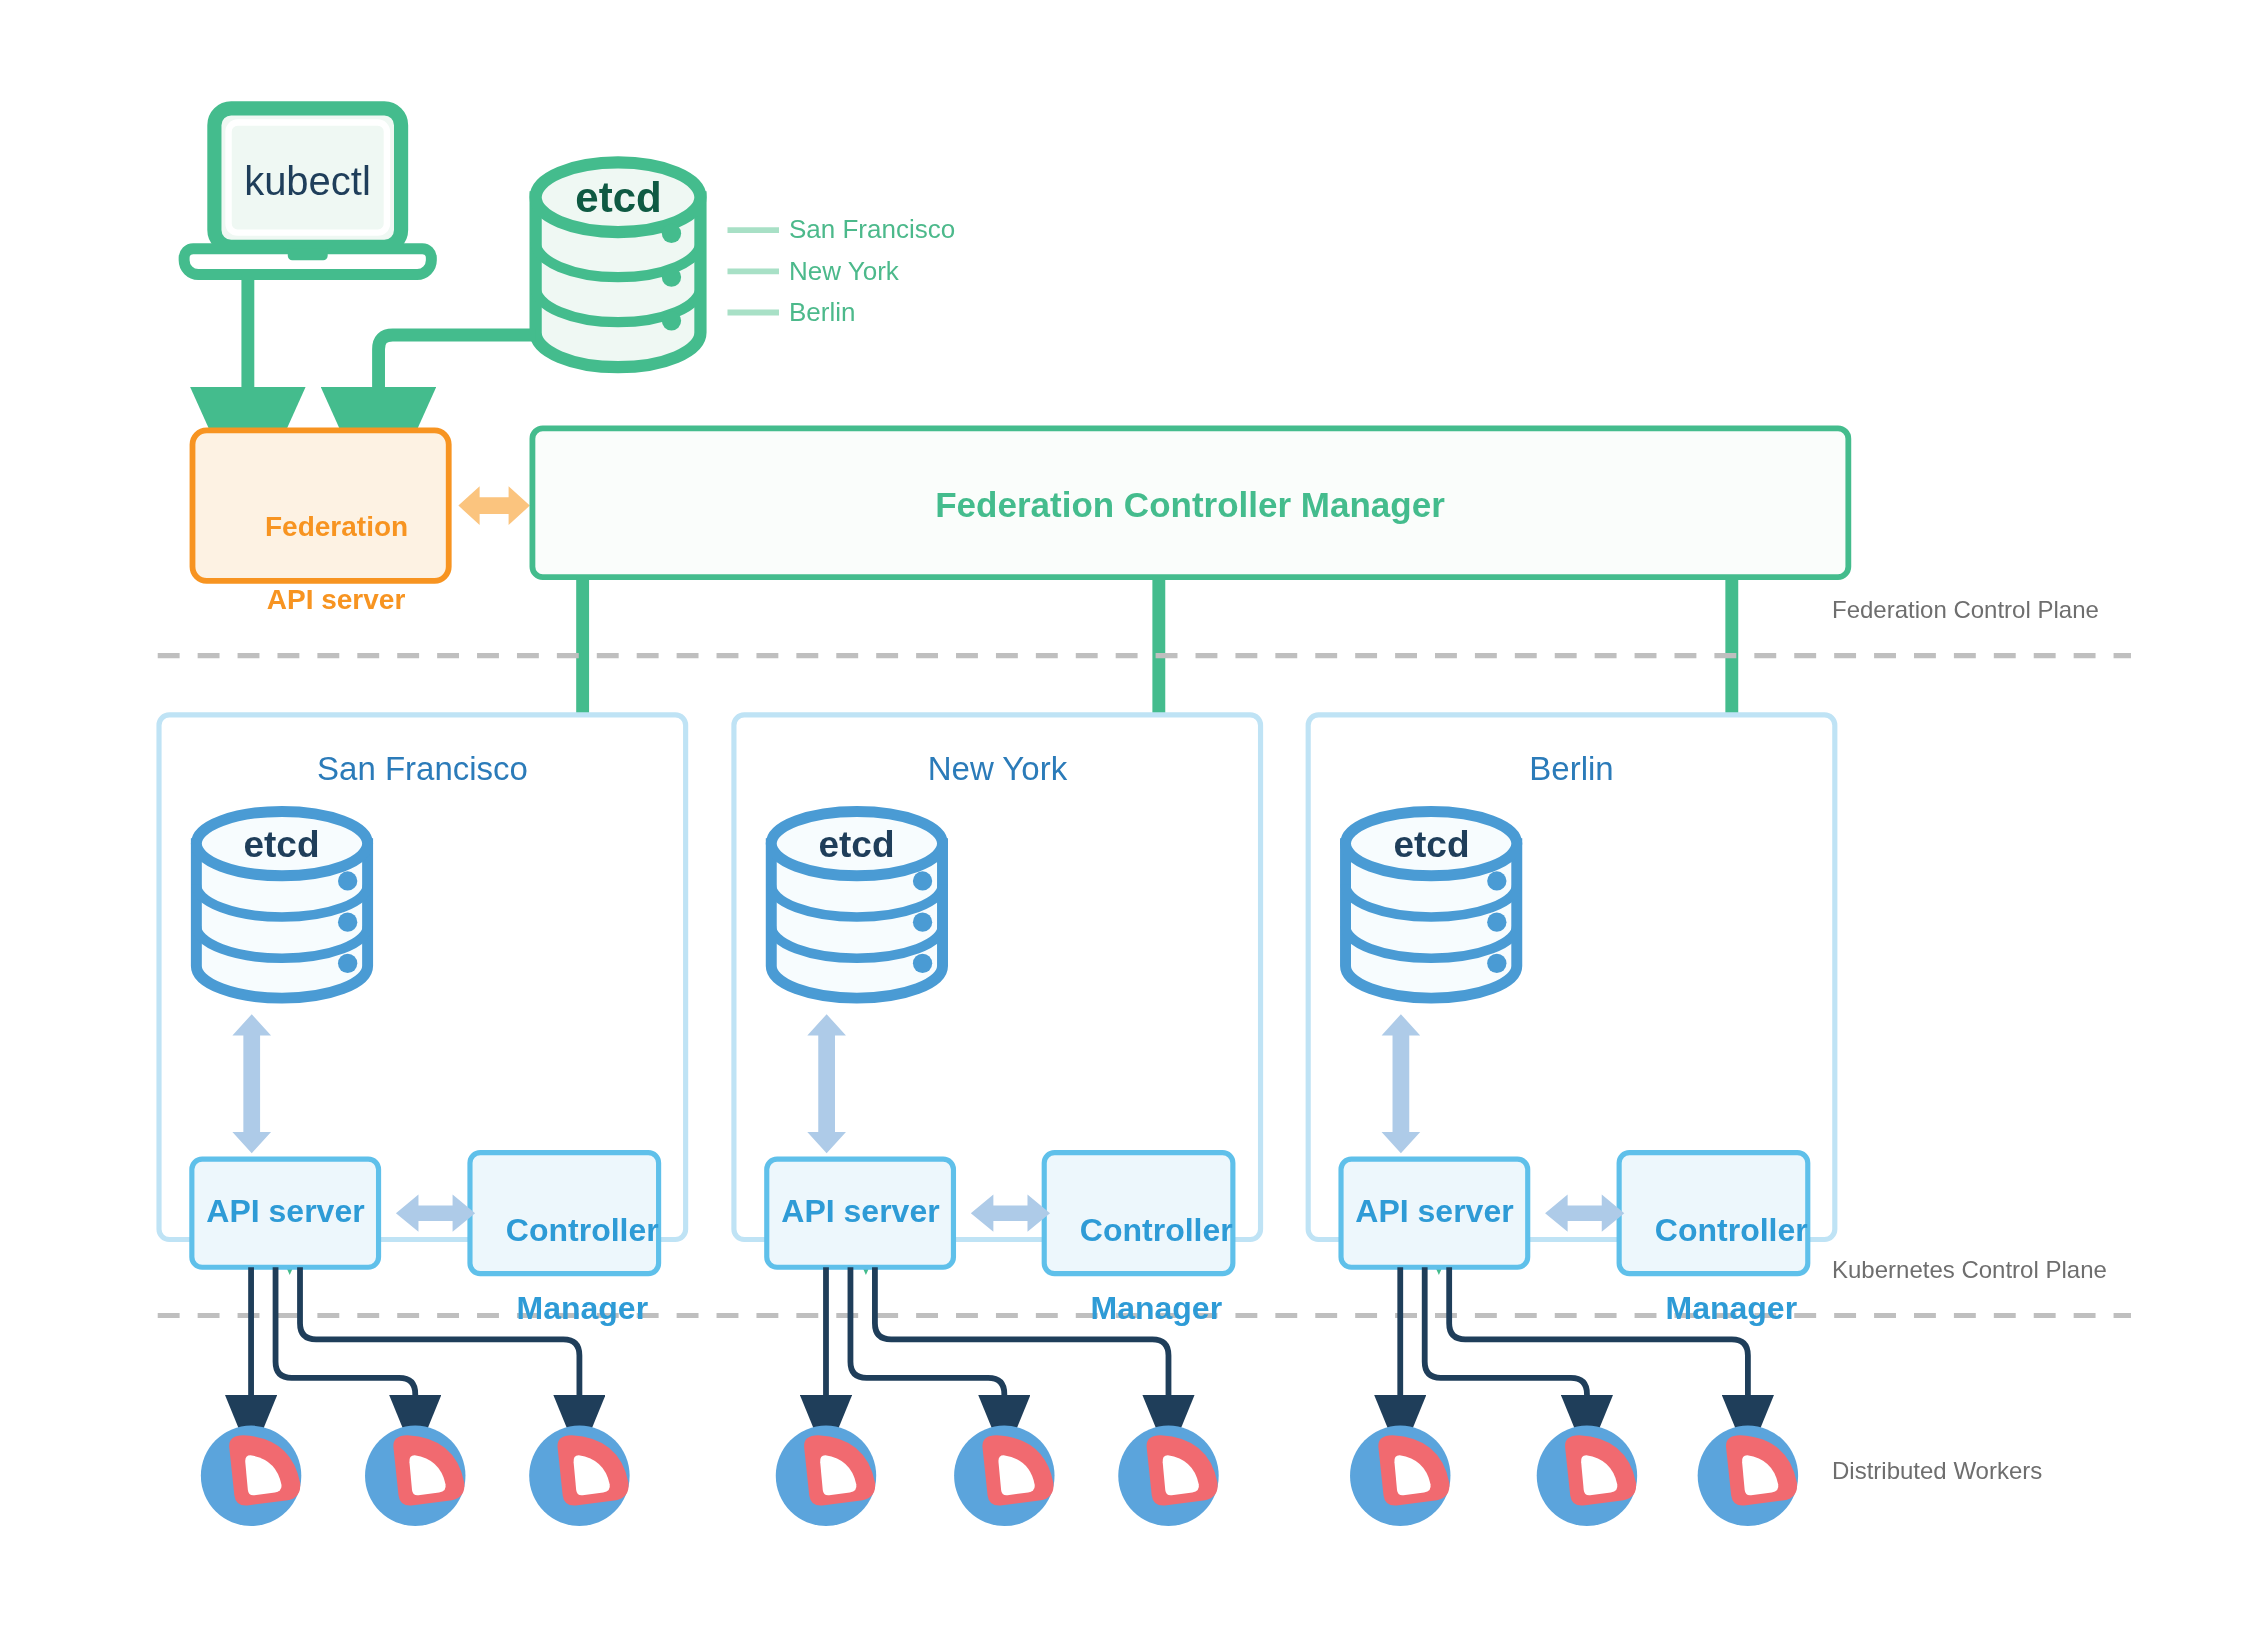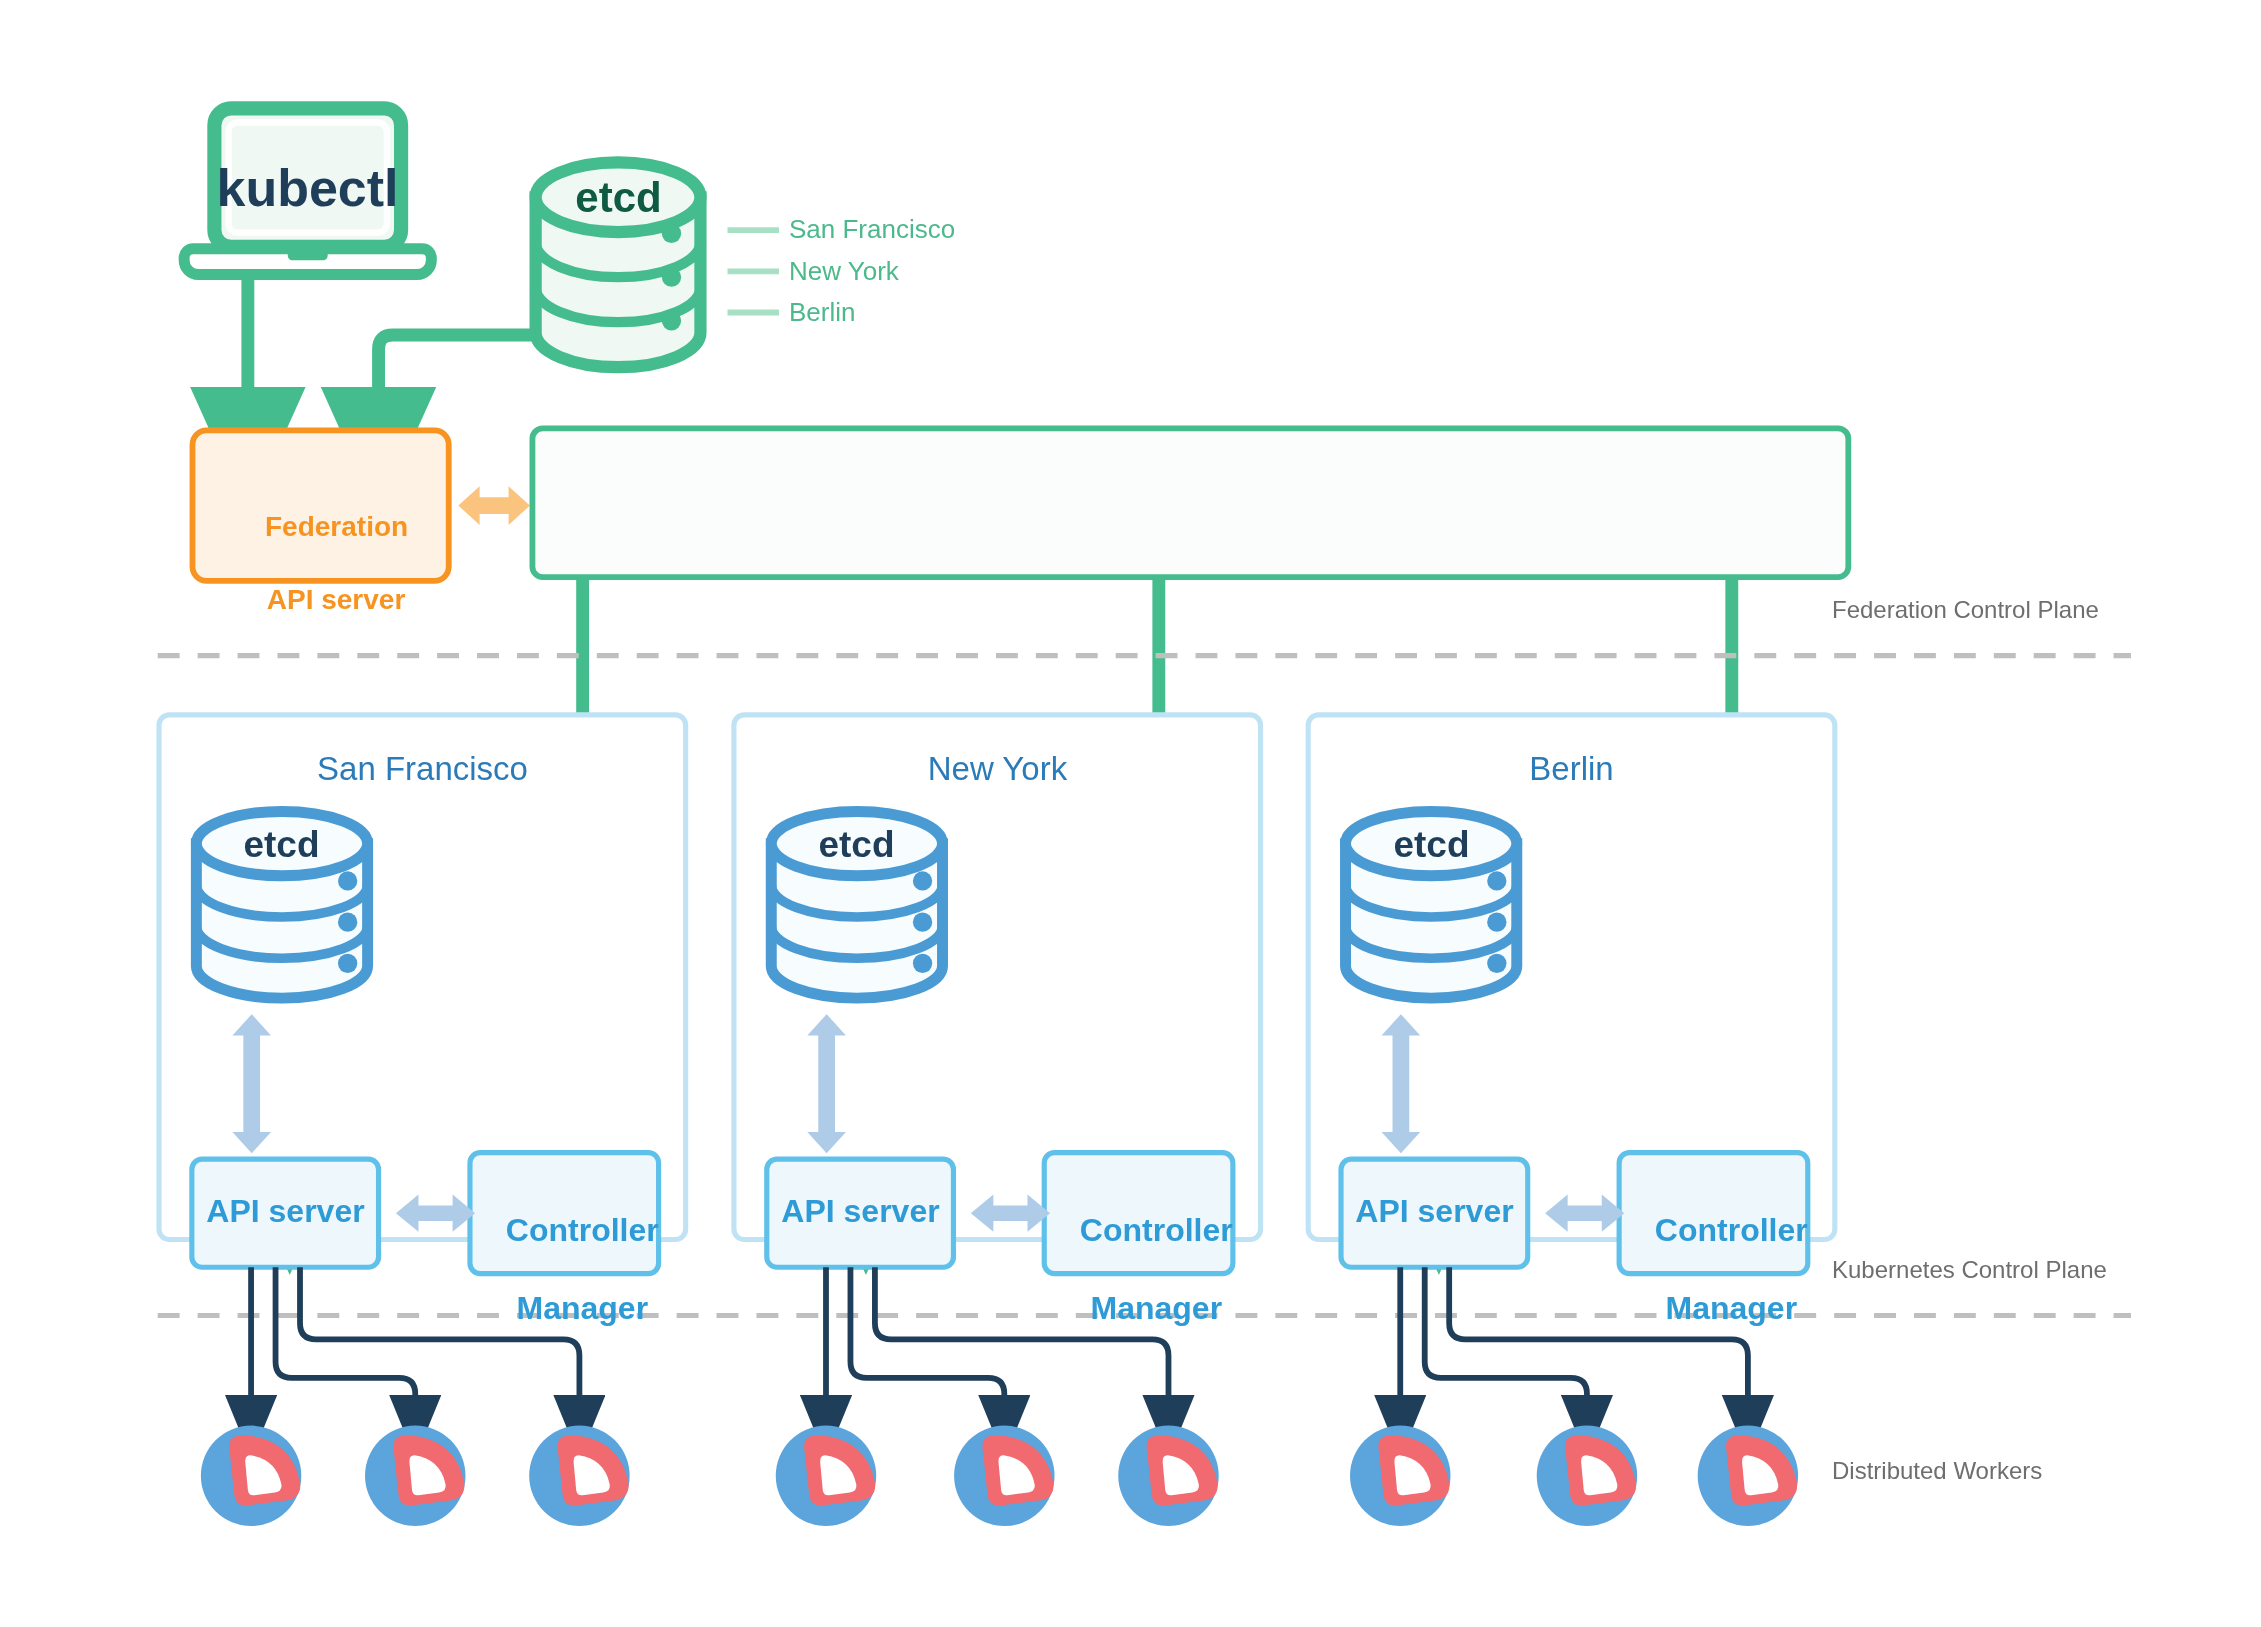--- a/index.html
+++ b/index.html
@@ -24,22 +24,22 @@
     top: 0;
     width: 2261px;
     height: 1628px;
   }
   .lbl {
     position: absolute;
     white-space: pre;
     line-height: 1.18;
   }
   .t-kubectl {
-    font-size: 52px;
-    font-weight: bold;
+    font-size: 40px;
+    font-weight: normal;
     color: #1F3E5A;
     text-align: center;
   }
   .t-etcd-green {
     font-size: 42px;
     font-weight: bold;
     color: #0F5A43;
     text-align: center;
   }
   .t-etcd-blue {
@@ -290,20 +290,21 @@
 
   <div class="lbl t-legend" style="left:789px; top:214px;">San Francisco</div>
   <div class="lbl t-legend" style="left:789px; top:256px;">New York</div>
   <div class="lbl t-legend" style="left:789px; top:297px;">Berlin</div>
 
   <div class="lbl t-fed-api" style="left:193px; top:473px; width:256px;">
     <span>Federation</span><br>
     <span>API server</span>
   </div>
 
+  <div class="lbl t-fcm" style="left:532px; top:484px; width:1316px;">Federation Controller Manager</div>
 
   <div class="lbl t-plane" style="left:1832px; top:596px;">Federation Control Plane</div>
   <div class="lbl t-plane" style="left:1832px; top:1256px;text-align:right;">Kubernetes Control Plane</div>
   <div class="lbl t-plane" style="left:1832px; top:1457px;">Distributed Workers</div>
 
   <div class="lbl t-cluster" style="left:159px; top:750px; width:527px;">San Francisco</div>
   <div class="lbl t-cluster" style="left:734px; top:750px; width:527px;">New York</div>
   <div class="lbl t-cluster" style="left:1308px; top:750px; width:527px;">Berlin</div>
 
   <div class="lbl t-etcd-blue" style="left:196px; top:823px; width:171px;">etcd</div>

